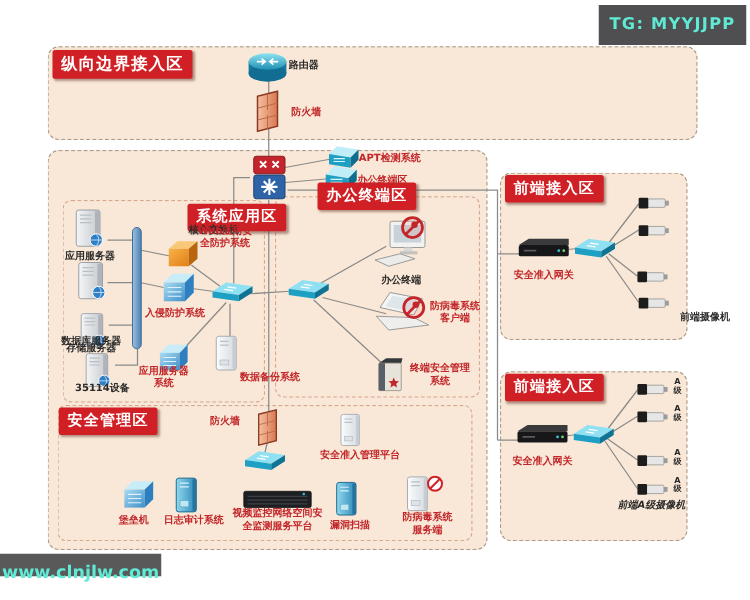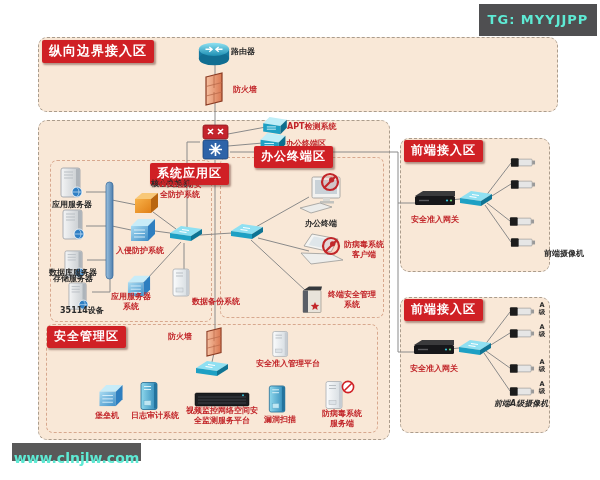--- a/index.html
+++ b/index.html
@@ -11,21 +11,21 @@
   .zlabel{position:absolute;z-index:3;background:#d02025;color:#fff;font-weight:bold;
           padding:2px 7px 3px;border-radius:2px;white-space:nowrap;
           box-shadow:1.5px 1.5px 2px rgba(90,40,30,.45);letter-spacing:1px;}
   .lbl{position:absolute;z-index:3;font-weight:bold;white-space:pre-line;line-height:1.25;}
   .red{color:#c2262a;}
   .blk{color:#2b2b2b;}
   .ctr{text-align:center;}
   .f13{font-size:13px;} .f12{font-size:12px;} .f8{font-size:8px;} .f65{font-size:6.5px;line-height:1.15;}
   .badge{position:absolute;z-index:4;color:#5eead4;font-weight:bold;text-align:center;}
   .tg-box{left:479px;top:4px;width:118px;height:32px;line-height:32px;background:#4f4f51;font-size:13px;letter-spacing:1px;}
-  .wm-box{left:12px;top:443px;width:129px;height:18px;line-height:30px;background:#595959;font-size:14px;}
+  .wm-box{left:0;top:443px;width:129px;height:18px;line-height:30px;background:#595959;font-size:14px;}
 </style>
 </head>
 <body>
 
 <div class="stage">
 
   <div class="zone" style="left:38px;top:37px;width:520px;height:75px;"></div>
   <div class="zone" style="left:38px;top:120px;width:352px;height:320px;"></div>
   <div class="zone inner" style="left:50px;top:160px;width:162px;height:162px;"></div>
   <div class="zone inner" style="left:220px;top:157px;width:164px;height:161px;"></div>

